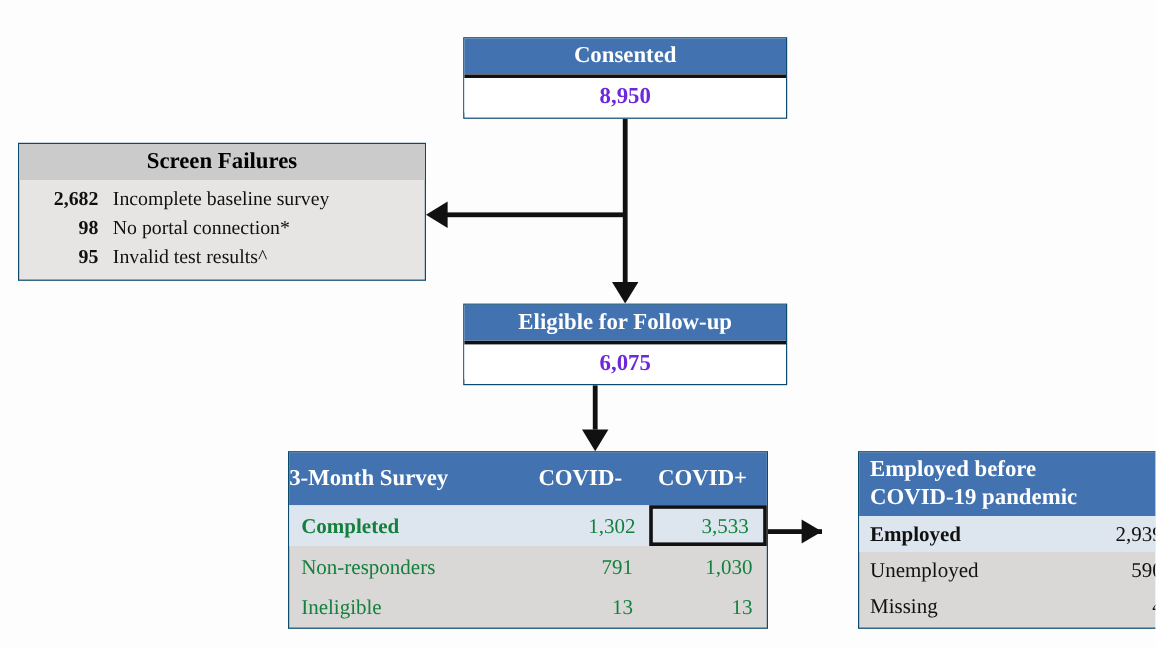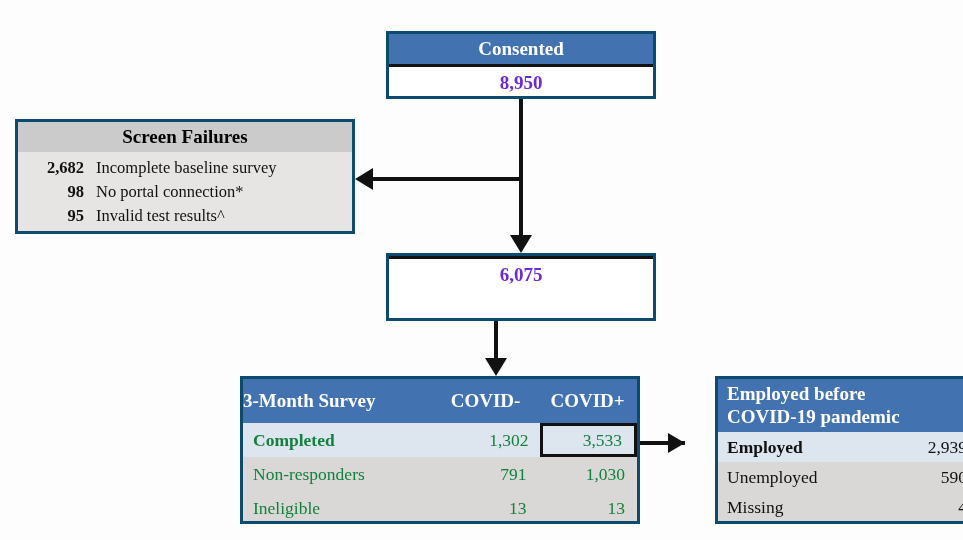--- a/index.html
+++ b/index.html
@@ -13,21 +13,21 @@
     height: 540px;
     background: #fdfdfd;
     font-family: "Liberation Serif", "DejaVu Serif", serif;
     overflow: hidden;
   }
 
   
   .box {
     position: absolute;
     box-sizing: border-box;
-    border: 3px solid #0c4a6e;
+    border: 1px solid #0c4a6e;
     background: #ffffff;
   }
   .hdr-blue {
     background: #4272b0;
     color: #ffffff;
     font-weight: bold;
     text-align: center;
     box-sizing: border-box;
   }
   .hdr-gray {
@@ -193,20 +193,21 @@
         <span class="sf-txt">No portal connection*</span>
       </div>
       <div class="sf-row">
         <span class="sf-num">95</span>
         <span class="sf-txt">Invalid test results^</span>
       </div>
     </div>
   </div>
 
   <div class="box" id="eligible-box">
+    <div class="hdr-blue top-title">Eligible for Follow-up</div>
     <div class="count-cell top-count">6,075</div>
   </div>
 
   <div class="box" id="survey-box">
     <div id="survey-head">
       <div class="c0">3-Month Survey</div>
       <div class="c1">COVID-</div>
       <div class="c2">COVID+</div>
     </div>
 

